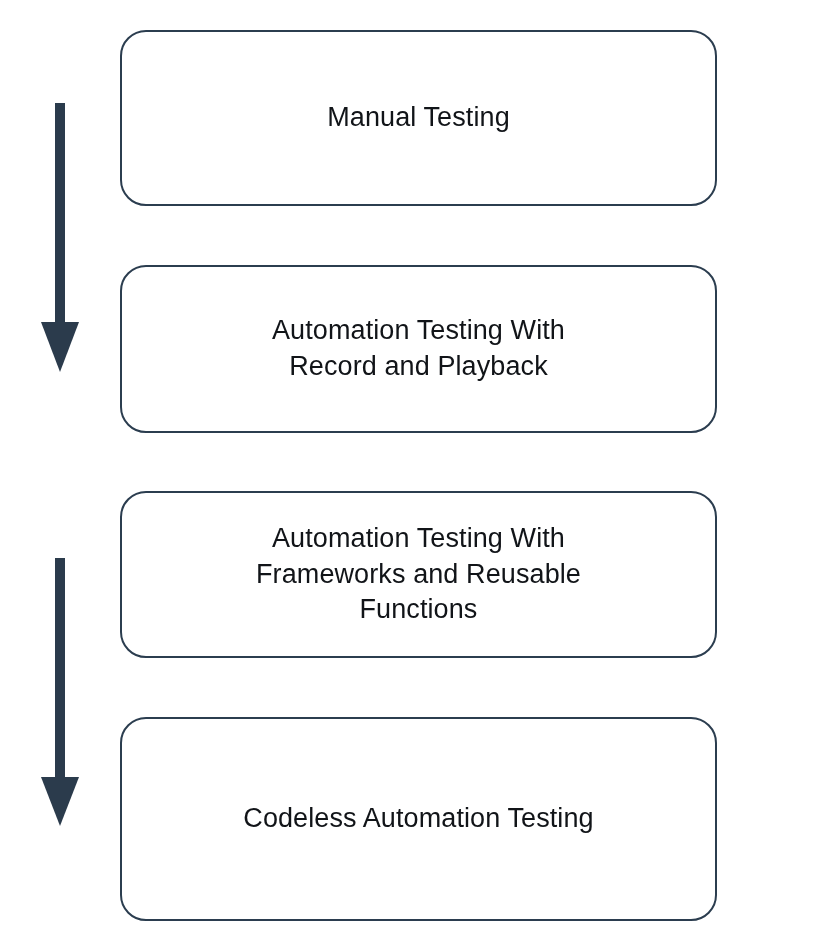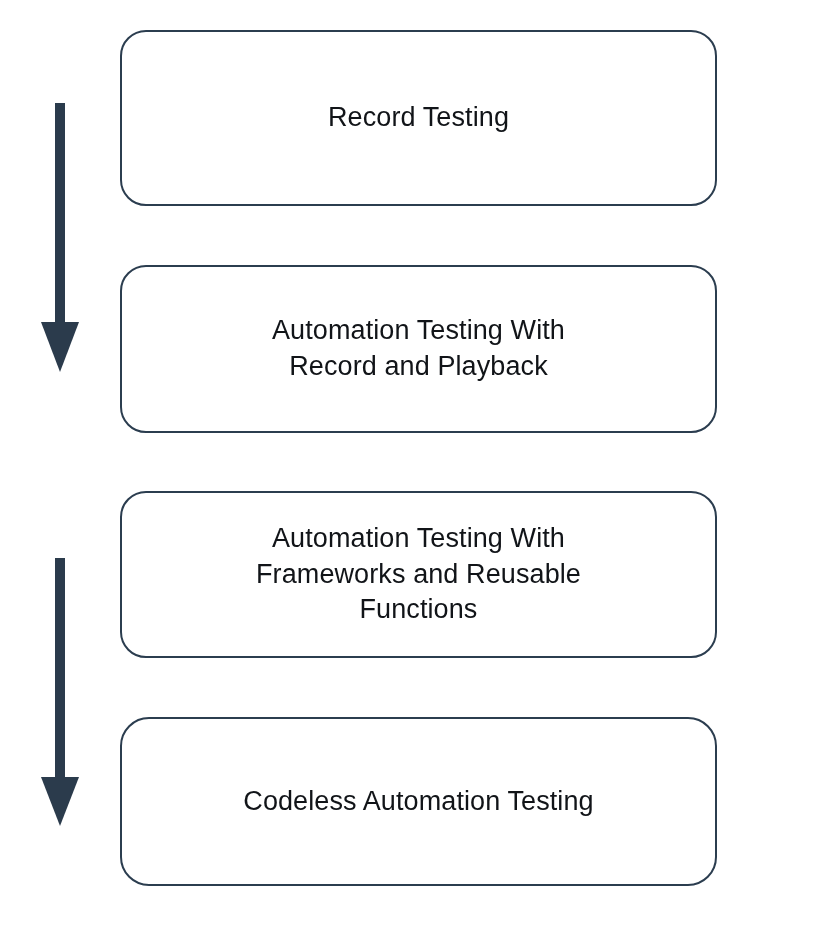--- a/index.html
+++ b/index.html
@@ -38,42 +38,42 @@
     font-size: 27px;
     line-height: 1.32;
     letter-spacing: 0.1px;
     font-weight: 400;
     padding: 0 22px;
     white-space: pre-line;
   }
   #box-1 { left: 120px; top: 30px;  width: 597px; height: 176px; }
   #box-2 { left: 120px; top: 265px; width: 597px; height: 168px; }
   #box-3 { left: 120px; top: 491px; width: 597px; height: 167px; }
-  #box-4 { left: 120px; top: 717px; width: 597px; height: 169px; border-radius: 29px; }
+  #box-4 { left: 120px; top: 717px; width: 597px; height: 204px; }
 
   #arrow-1 { left: 36px; top: 103px; width: 48px; height: 272px; }
   #arrow-2 { left: 36px; top: 558px; width: 48px; height: 270px; }
 </style>
 </head>
 <body>
 
 <div id="canvas">
 
   <svg id="arrow-1" class="arrow-svg" viewBox="0 0 48 272" aria-hidden="true">
     <rect x="19" y="0" width="10" height="221" fill="#2b3b4c"></rect>
     <polygon points="5,219 43,219 24,269" fill="#2b3b4c"></polygon>
   </svg>
 
   <svg id="arrow-2" class="arrow-svg" viewBox="0 0 48 270" aria-hidden="true">
     <rect x="19" y="0" width="10" height="221" fill="#2b3b4c"></rect>
     <polygon points="5,219 43,219 24,268" fill="#2b3b4c"></polygon>
   </svg>
 
   <div id="box-1" class="stage-box">
-    <span class="stage-label">Record Testing</span>
+    <span class="stage-label">Manual Testing</span>
   </div>
 
   <div id="box-2" class="stage-box">
     <span class="stage-label">Automation Testing With
 Record and Playback</span>
   </div>
 
   <div id="box-3" class="stage-box">
     <span class="stage-label">Automation Testing With
 Frameworks and Reusable

